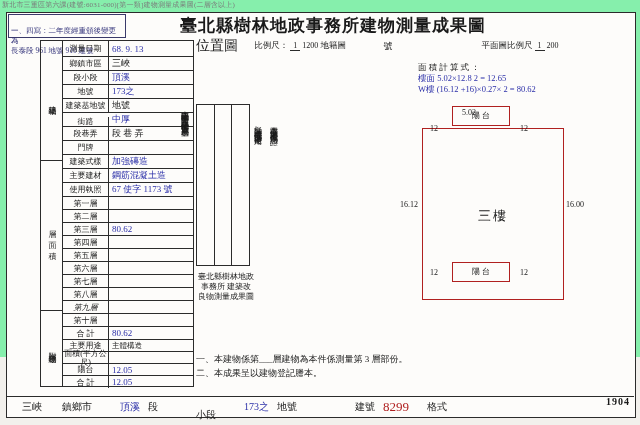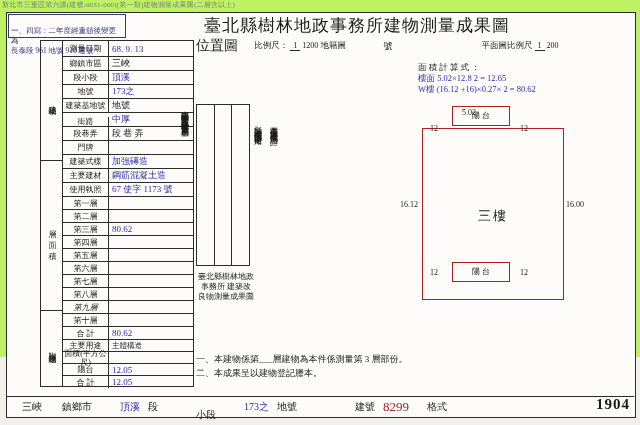--- a/index.html
+++ b/index.html
@@ -1,27 +1,27 @@
 <!DOCTYPE html>
 <html><head>
 <meta charset="utf-8">
 <style>
   html,body{margin:0;padding:0;background:#f2f0ec;}
   body{width:640px;height:425px;overflow:hidden;font-family:"Liberation Serif",serif;color:#1a1a1a;}
-  #page{position:relative;width:640px;height:357px;background:#bef264;}
+  #page{position:relative;width:640px;height:357px;background:#86efac;}
   .topnote{position:absolute;top:0;left:0;width:640px;height:12px;font-size:7px;color:#7a7a7a;
            letter-spacing:.2px;padding-left:2px;overflow:hidden;white-space:nowrap;}
   .frame{position:absolute;left:6px;top:12px;width:628px;height:404px;border:1.6px solid #2b2b2b;background:#fdfcfa;}
   .handwrite{font-family:"Liberation Serif",serif;color:#2b2fa8;}
   .red{color:#b02020;}
   
   .stamp{position:absolute;left:8px;top:14px;width:118px;height:22px;border:1px solid #3a3a6a;
          font-size:7.5px;line-height:10px;color:#33337a;padding:11px 2px;box-sizing:border-box;}
   
-  .title{position:absolute;left:192px;top:14px;width:330px;text-align:center;font-size:17px;font-weight:normal;letter-spacing:1px;}
+  .title{position:absolute;left:168px;top:14px;width:330px;text-align:center;font-size:17px;font-weight:bold;letter-spacing:1px;}
   
   .ltable{position:absolute;left:62px;top:40px;width:130px;height:345px;border:1px solid #2b2b2b;}
   .row{display:flex;border-bottom:1px solid #2b2b2b;box-sizing:border-box;}
   .lbl{width:46px;flex:0 0 46px;border-right:1px solid #2b2b2b;font-size:8px;
        display:flex;align-items:center;justify-content:center;text-align:center;line-height:9px;box-sizing:border-box;}
   .val{flex:1;font-size:9px;display:flex;align-items:center;padding-left:3px;box-sizing:border-box;}
   
   .vcol{position:absolute;left:40px;top:40px;width:22px;height:345px;border:1px solid #2b2b2b;border-right:none;}
   .vcell{border-bottom:1px solid #2b2b2b;font-size:8px;text-align:center;line-height:9px;
          display:flex;align-items:center;justify-content:center;box-sizing:border-box;padding:1px;}
@@ -52,21 +52,21 @@
   .tabtop{position:absolute;left:52px;top:-2px;width:56px;height:18px;border:1.4px solid #b02020;background:#fdfcfa;}
   .tabbot{position:absolute;left:52px;top:154px;width:56px;height:18px;border:1.4px solid #b02020;background:#fdfcfa;}
   .dim{position:absolute;font-size:8px;}
   .centerlabel{position:absolute;left:0;top:78px;width:140px;text-align:center;font-size:13px;letter-spacing:2px;}
   
   .notes{position:absolute;left:196px;top:352px;width:300px;font-size:9px;line-height:14px;}
   
   .bottom{position:absolute;left:6px;top:396px;width:628px;height:20px;border-top:1.6px solid #2b2b2b;
           font-size:10px;display:flex;align-items:center;}
   .bcell{padding:0 4px;white-space:nowrap;}
-  .bignum{position:absolute;right:10px;top:396px;font-size:15px;font-weight:bold;letter-spacing:1px;}
+  .bignum{position:absolute;right:10px;top:396px;font-size:10px;font-weight:bold;letter-spacing:1px;}
 </style>
 </head>
 <body>
 
 <div id="page">
 
   <div class="topnote">新北市三重區第六課(建號:6031-000)[第一類]建物測量成果圖(二層含以上)</div>
 
   <div class="frame"></div>
 

